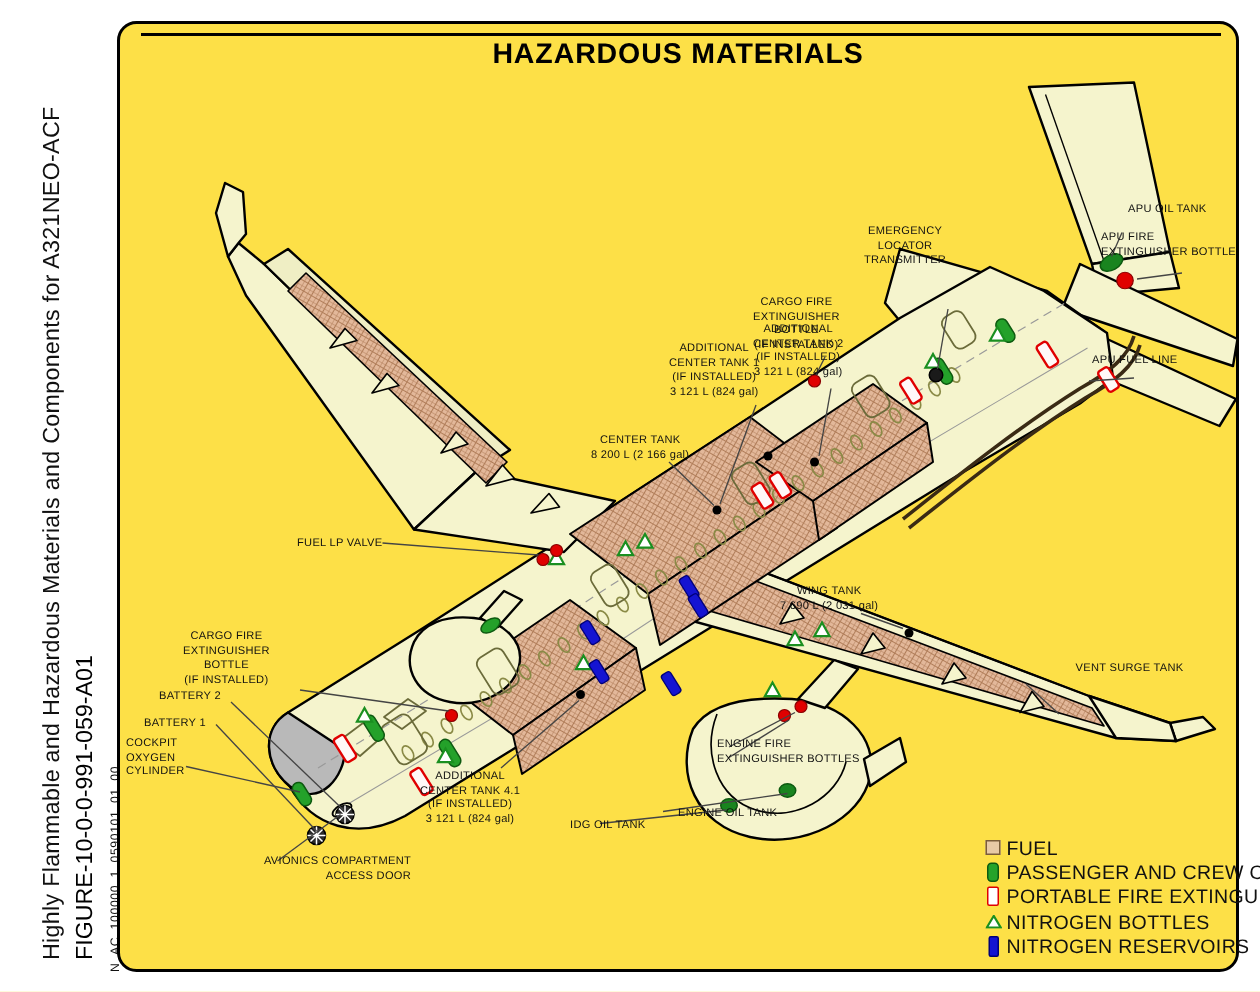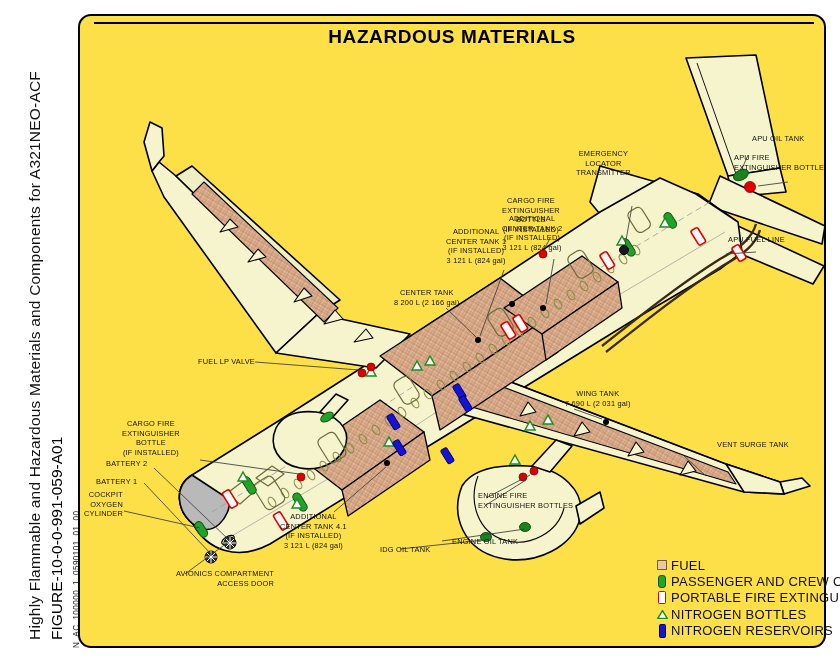--- a/index.html
+++ b/index.html
@@ -370,21 +370,21 @@
         <div>CENTER TANK 4.1</div>
         <div>(IF INSTALLED)</div>
         <div>3 121 L (824 gal)</div>
       </div>
 
       <div style="position:absolute;left:314px;top:272px;text-align:center;white-space:nowrap;">
         <div>CENTER TANK</div>
         <div>8 200 L (2 166 gal)</div>
       </div>
 
-      <div style="position:absolute;left:440px;top:373px;text-align:center;white-space:nowrap;margin-left:45px;">
+      <div style="position:absolute;left:440px;top:373px;text-align:center;white-space:nowrap;">
         <div>WING TANK</div>
         <div>7 690 L (2 031 gal)</div>
       </div>
 
       <div style="position:absolute;left:590px;top:424px;text-align:left;white-space:nowrap;margin-left:47px;">
         <div>VENT SURGE TANK</div>
       </div>
 
       <div style="position:absolute;left:118px;top:341px;text-align:left;white-space:nowrap;">
         <div>FUEL LP VALVE</div>
@@ -404,21 +404,21 @@
       </div>
 
       <div style="position:absolute;left:26px;top:443px;text-align:left;white-space:nowrap;">
         <div>BATTERY 2</div>
       </div>
 
       <div style="position:absolute;left:16px;top:461px;text-align:left;white-space:nowrap;">
         <div>BATTERY 1</div>
       </div>
 
-      <div style="position:absolute;left:4px;top:474px;text-align:right;white-space:nowrap;">
+      <div style="position:absolute;left:4px;top:474px;text-align:left;white-space:nowrap;">
         <div>COCKPIT</div>
         <div>OXYGEN</div>
         <div>CYLINDER</div>
       </div>
 
       <div style="position:absolute;left:96px;top:553px;text-align:right;white-space:nowrap;">
         <div>AVIONICS COMPARTMENT</div>
         <div>ACCESS DOOR</div>
       </div>
     </div>

